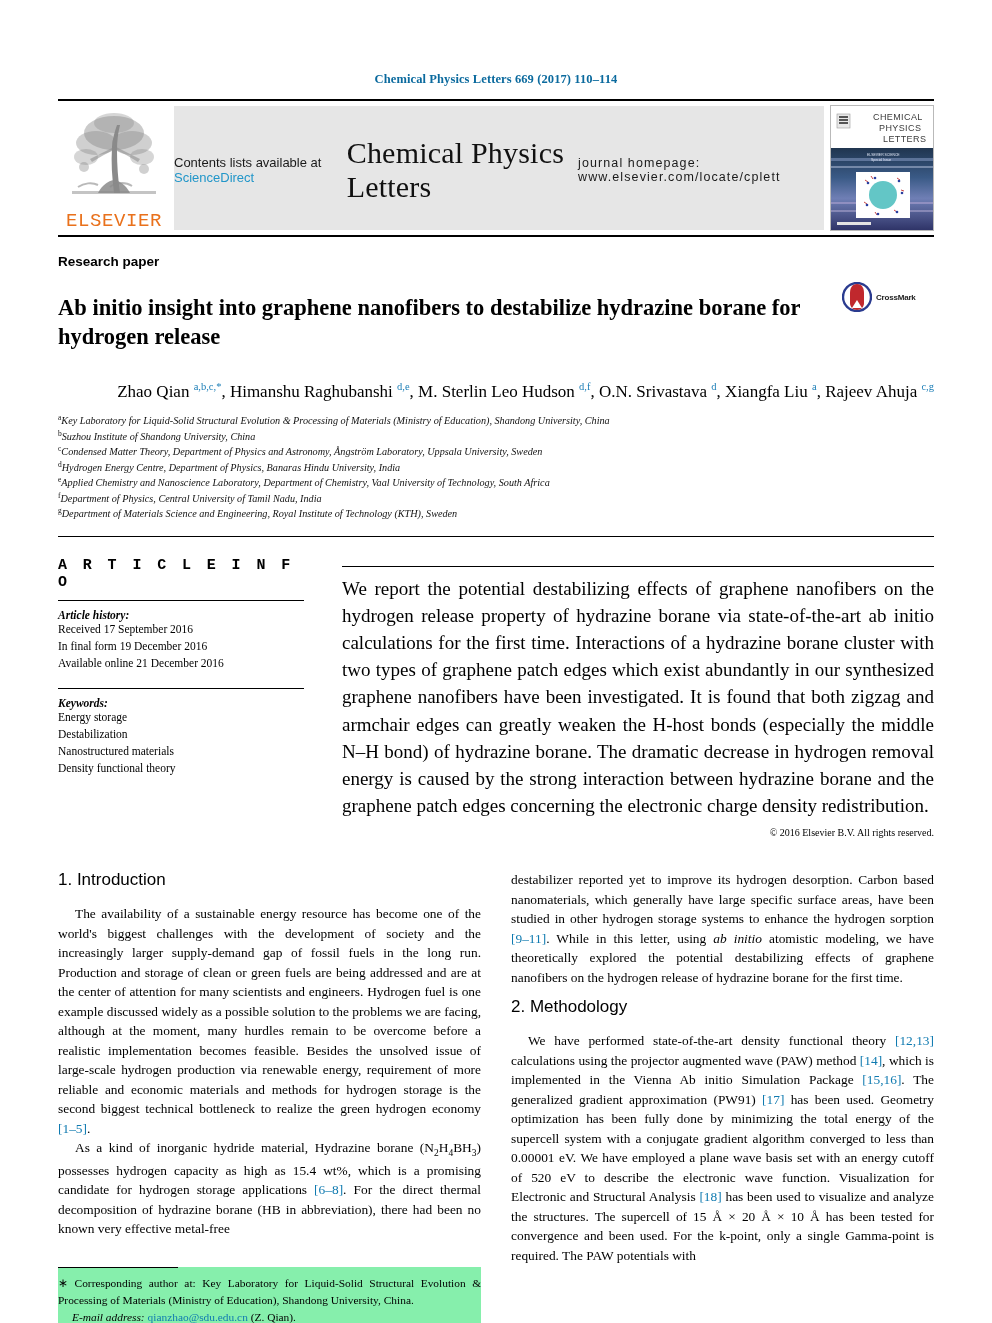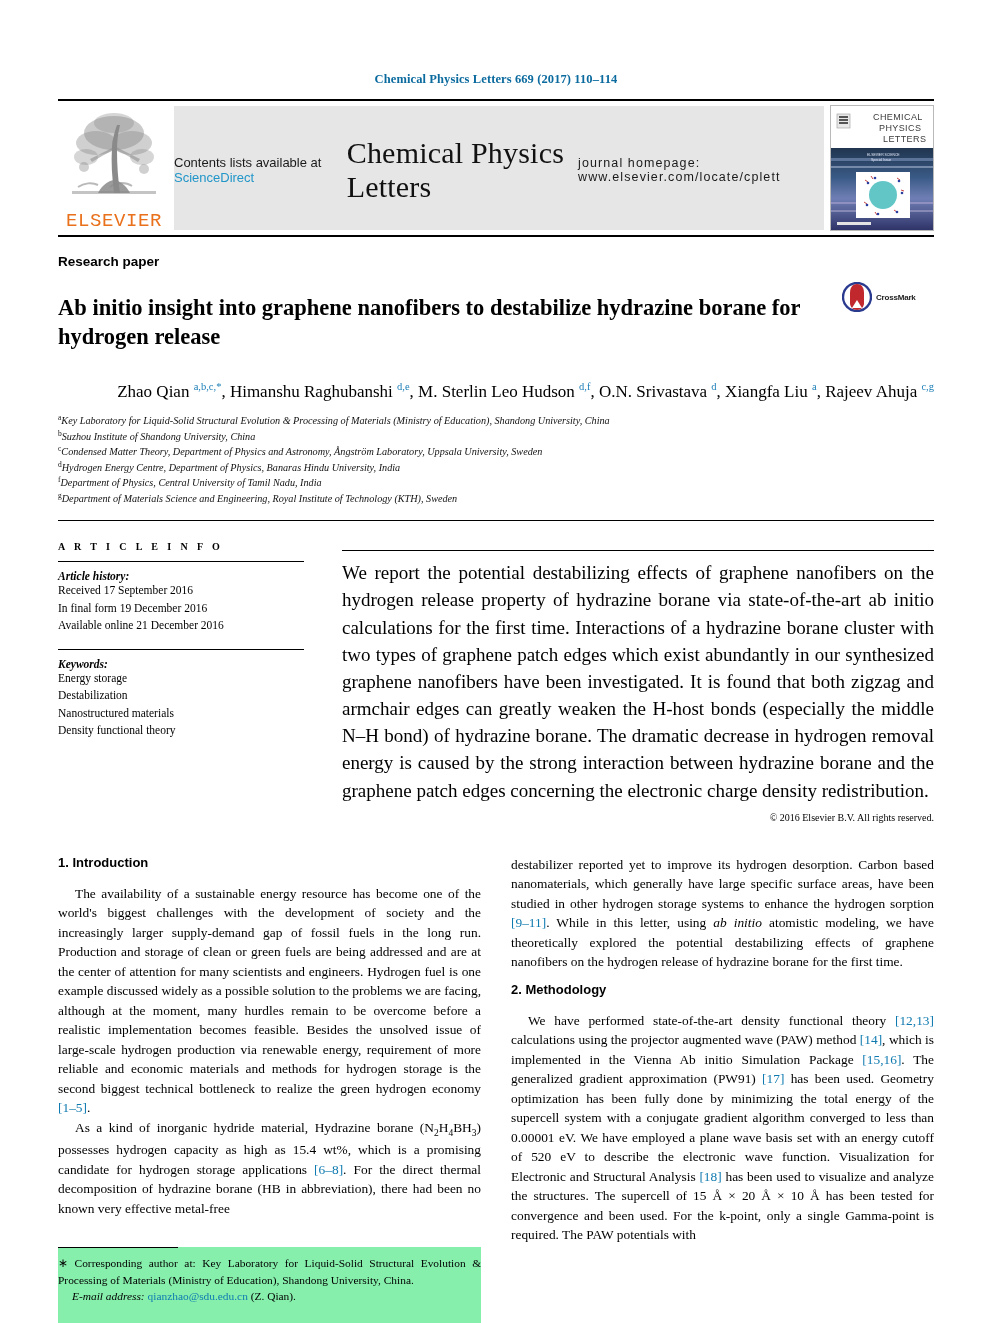--- a/index.html
+++ b/index.html
@@ -180,22 +180,22 @@
   
   .info-abstract {
     display: flex;
     margin-top: 20px;
     gap: 38px;
   }
   .col-info { flex: 0 0 246px; }
   .col-abs  { flex: 1 1 auto; }
 
   .sec-head {
-    font-family: Liberation Serif, serif;
-    font-size: 10px;
+    font-family: Liberation Mono, monospace;
+    font-size: 15px;
     font-weight: bold;
     letter-spacing: 3.4px;
   }
   .thin-rule {
     border-top: 1px solid #000;
     margin: 9px 0 8px 0;
   }
   .meta-label {
     font-family: "Liberation Serif", serif;
     font-style: italic;
@@ -226,22 +226,22 @@
     gap: 30px;
     margin-top: 32px;
   }
   .bcol {
     flex: 1 1 0;
     min-width: 0;
     position: relative;
   }
   h2.body-head {
     font-family: "Liberation Sans", sans-serif;
-    font-size: 13px;
-    font-weight: bold;
+    font-size: 17px;
+    font-weight: normal;
     margin: 0 0 14px 0;
   }
   h2.body-head.spaced { margin-top: 10px; }
   p.body-p {
     font-family: "Liberation Serif", serif;
     font-size: 13.4px;
     line-height: 1.455;
     text-align: justify;
     margin: 0;
     text-indent: 17px;
@@ -403,20 +403,21 @@
     </div>
   </div>
 
   <div class="authors">Zhao Qian <sup>a,b,c,</sup><sup>*</sup>, Himanshu Raghubanshi <sup>d,e</sup>, M. Sterlin Leo Hudson <sup>d,f</sup>, O.N. Srivastava <sup>d</sup>, Xiangfa Liu <sup>a</sup>, Rajeev Ahuja <sup>c,g</sup></div>
 
   <div class="affils">
       <div class="affil"><sup>a</sup>Key Laboratory for Liquid-Solid Structural Evolution &amp; Processing of Materials (Ministry of Education), Shandong University, China</div>
       <div class="affil"><sup>b</sup>Suzhou Institute of Shandong University, China</div>
       <div class="affil"><sup>c</sup>Condensed Matter Theory, Department of Physics and Astronomy, Ångström Laboratory, Uppsala University, Sweden</div>
       <div class="affil"><sup>d</sup>Hydrogen Energy Centre, Department of Physics, Banaras Hindu University, India</div>
+      <div class="affil"><sup>e</sup>Applied Chemistry and Nanoscience Laboratory, Department of Chemistry, Vaal University of Technology, South Africa</div>
       <div class="affil"><sup>f</sup>Department of Physics, Central University of Tamil Nadu, India</div>
       <div class="affil"><sup>g</sup>Department of Materials Science and Engineering, Royal Institute of Technology (KTH), Sweden</div>
     </div>
 
   <div class="rule-heavy"></div>
 
   <div class="info-abstract">
     <div class="col-info">
       <div class="sec-head">A R T I C L E   I N F O</div>
       <div class="thin-rule"></div>

